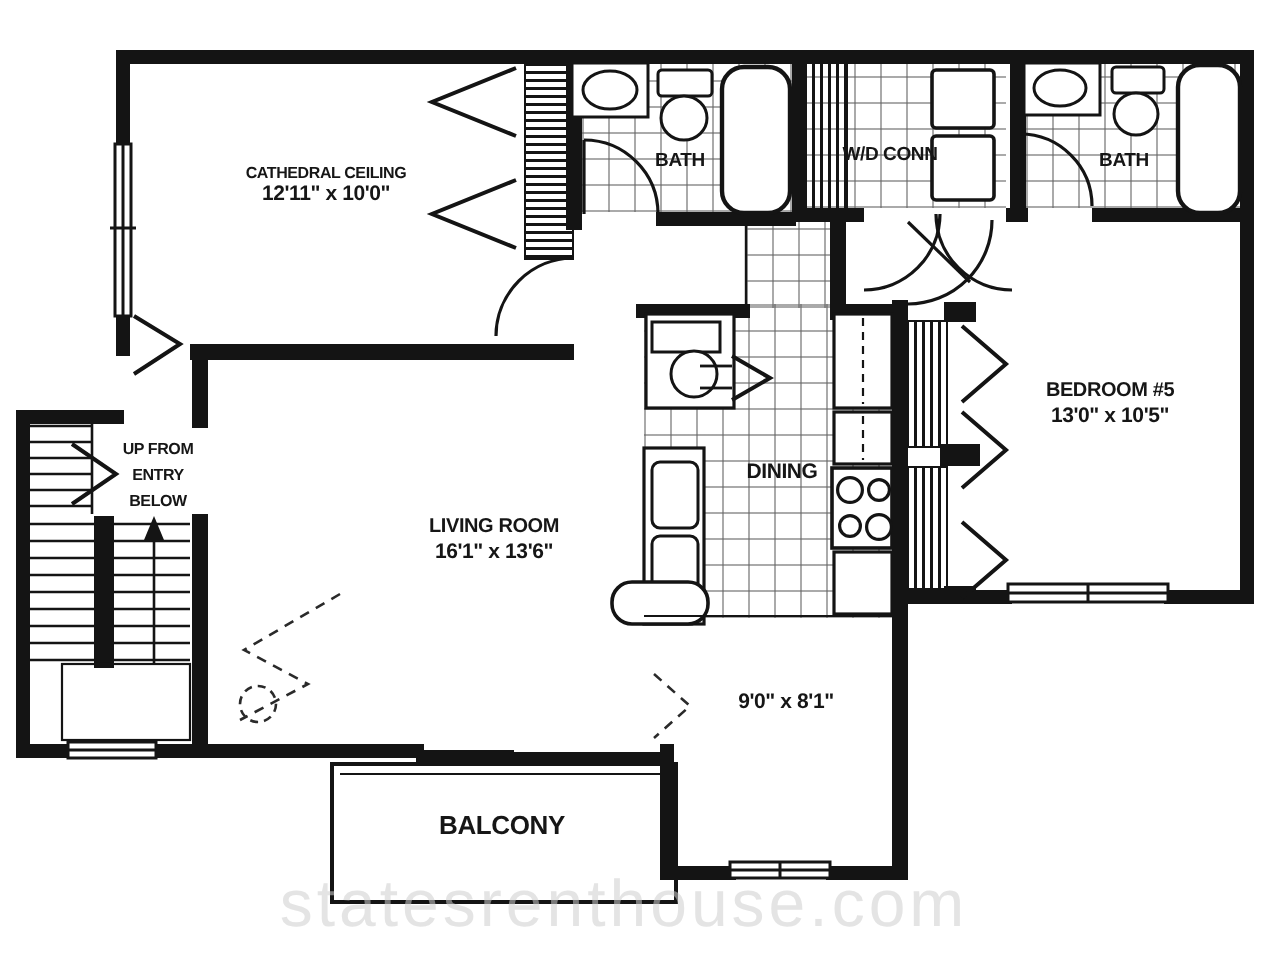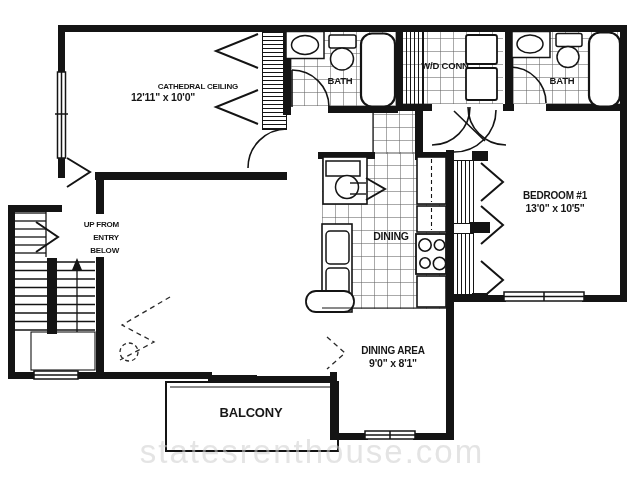--- a/index.html
+++ b/index.html
@@ -15,21 +15,21 @@
   .hatch-v{position:absolute;z-index:2;border:1px solid #141414;
     background-image:repeating-linear-gradient(90deg,#141414 0 1.4px,transparent 1.4px 4px);}
   .hatch-h{position:absolute;z-index:2;border:1px solid #141414;
     background-image:repeating-linear-gradient(0deg,#141414 0 1.4px,transparent 1.4px 4px);}
   .wall{position:absolute;background:#141414;z-index:3;}
   .balcony-box{position:absolute;z-index:2;border:2px solid #141414;background:#fff;}
   svg.linework{position:absolute;left:0;top:0;z-index:4;pointer-events:none;}
   .lbl{position:absolute;z-index:5;font-weight:bold;color:#161616;text-align:center;
        line-height:1.18;letter-spacing:-0.2px;white-space:nowrap;}
   .lbl .nm{font-size:10px;}
-  .lbl .nt{font-size:8px;text-align:right;}
+  .lbl .nt{font-size:8px;}
   .lbl .dm{font-size:10.5px;}
   .lbl-sm{font-size:9.5px;}
   .stairs-lbl{line-height:1.6;font-size:8px;}
   .watermark{position:absolute;z-index:6;font-size:33px;font-weight:normal;
        color:rgba(205,205,205,0.55);letter-spacing:2px;text-align:center;}
 </style>
 </head>
 <body>
 
 <div id="stage">
@@ -229,43 +229,46 @@
       <polyline points="327,337 345,353 327,369"></polyline>
     </g>
   </svg>
 
   <div class="lbl" style="left:88px;top:82px;width:150px;">
     <div class="nt">CATHEDRAL CEILING</div>
     <div class="dm">12'11" x 10'0"</div>
   </div>
 
   <div class="lbl lbl-sm" style="left:314px;top:75px;width:52px;">BATH</div>
-  <div class="lbl lbl-sm" style="left:413px;top:60px;width:64px;">W/D CONN</div>
+  <div class="lbl lbl-sm" style="left:413px;top:72px;width:64px;">W/D CONN</div>
   <div class="lbl lbl-sm" style="left:536px;top:75px;width:52px;">BATH</div>
 
   <div class="lbl" style="left:495px;top:190px;width:120px;">
-    <div class="nm">BEDROOM #1</div>
+    <div class="nm">BEDROOM #5</div>
     <div class="dm">13'0" x 10'5"</div>
   </div>
 
+  <div class="lbl" style="left:182px;top:258px;width:130px;">
+    <div class="nm">LIVING ROOM</div>
+    <div class="dm">16'1" x 13'6"</div>
+  </div>
 
   <div class="lbl" style="left:358px;top:230px;width:66px;font-size:10.5px;">
     <span>DINING</span>
   </div>
 
   <div class="lbl" style="left:330px;top:345px;width:126px;">
-    <div class="nm">DINING AREA</div>
     <div class="dm">9'0" x 8'1"</div>
   </div>
 
   <div class="lbl" style="left:211px;top:405px;width:80px;font-size:13px;">
     <span>BALCONY</span>
   </div>
 
-  <div class="lbl stairs-lbl" style="left:67px;top:219px;width:52px;text-align:right;">
+  <div class="lbl stairs-lbl" style="left:53px;top:219px;width:52px;">
     <div>UP FROM</div>
     <div>ENTRY</div>
     <div>BELOW</div>
   </div>
 
   <div class="watermark" style="left:62px;top:433px;width:500px;">statesrenthouse.com</div>
 
 </div>
 
 </body></html>

